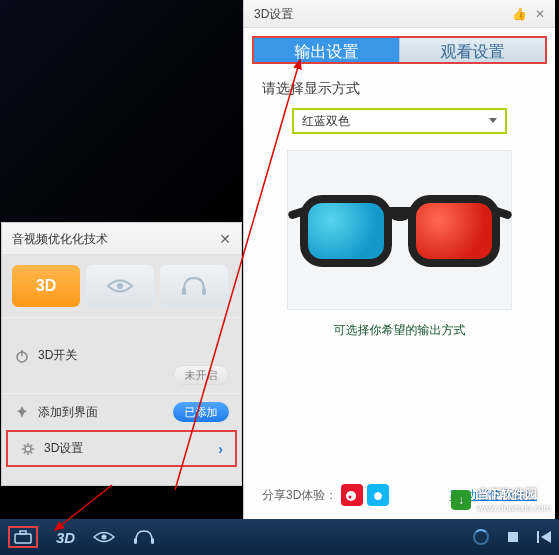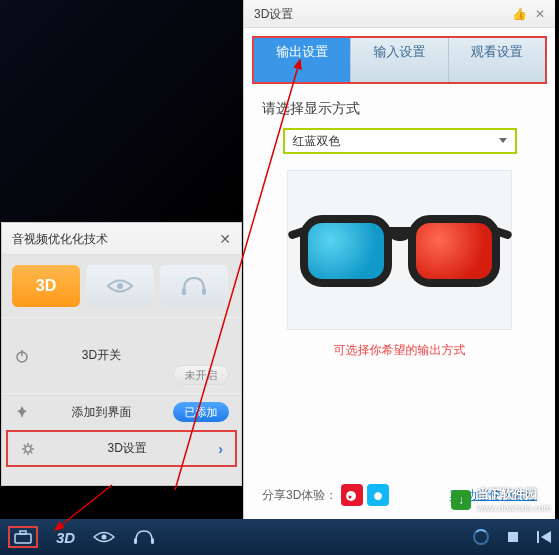--- a/index.html
+++ b/index.html
@@ -13,54 +13,54 @@
 .left-popup-header { height: 32px; line-height: 32px; padding: 0 10px; background: linear-gradient(#f7f7f7, #efefef); border-bottom: 1px solid #e0e0e0; display: flex; justify-content: space-between; align-items: center; font-size: 12px; color: #333; }
 .left-popup-header .close-x { cursor: pointer; font-size: 14px; color: #666; }
 
 .icon-row { display: flex; gap: 6px; padding: 10px; }
 .icon-btn { width: 68px; height: 42px; border-radius: 6px; display: flex; align-items: center; justify-content: center; font-size: 11px; font-weight: bold; cursor: pointer; }
 .icon-btn.orange { background: linear-gradient(#ffb84d, #ff9a1a); color: #fff; font-size: 16px; }
 .icon-btn.grey { background: linear-gradient(#eef2f6, #dde4ea); color: #a8bccc; }
 
 .setting-row { display: flex; align-items: center; padding: 8px 12px; font-size: 12px; color: #333; gap: 8px; border-top: 1px solid #f0f0f0; }
 .setting-row .ricon { width: 16px; height: 16px; display: flex; align-items: center; justify-content: center; color: #888; flex-shrink: 0; }
-.setting-row .rlabel { flex: 1; text-align: center; }
+.setting-row .rlabel { flex: 1; }
 .pill { width: 56px; height: 20px; border-radius: 10px; font-size: 11px; display: flex; align-items: center; justify-content: center; }
 .pill.grey { background: linear-gradient(#f4f4f4, #e4e4e4); color: #888; border: 1px solid #ddd; margin-top: 39px; }
 .pill.blue { background: linear-gradient(#4fa6ff, #1f7be8); color: #fff; }
 .setting-row.highlight { border: 2px solid #e04040; margin: 0 4px; }
 .arrow-right { color: #2b7cd8; font-weight: bold; font-size: 14px; }
 
 
 .right-panel { position: absolute; left: 243px; top: 0; width: 312px; height: 520px; background: #fdfdfd; border-left: 1px solid #ccc; }
 .right-header { height: 28px; line-height: 28px; background: linear-gradient(#f8f8f8, #ececec); border-bottom: 1px solid #ddd; padding: 0 10px; font-size: 12px; color: #444; display: flex; justify-content: space-between; align-items: center; }
 .hdr-icons { display: flex; gap: 8px; color: #888; }
 
 .tabs-wrap { margin: 8px 8px 0 8px; border: 2px solid #e04040; }
 .tabs { display: flex; }
-.tab { flex: 1; height: 44px; line-height: 28px; text-align: center; font-size: 13px; cursor: pointer; }
+.tab { flex: 1; height: 24px; line-height: 28px; text-align: center; font-size: 16px; cursor: pointer; }
 .tab.active { background: #3a97e8; color: #fff; }
 .tab.inactive { background: linear-gradient(#e2ecf3, #cddce7); color: #3d6a94; border-left: 1px solid #b5c8d7; }
 
 .right-body { padding: 16px 18px; }
 .prompt-label { font-size: 14px; color: #404040; margin-bottom: 10px; }
-.select-box { position: relative; width: 234px; height: 26px; border: 2px solid #b2cf00; background: #fff; display: flex; align-items: center; padding: 0 8px; font-size: 12px; color: #333; margin: 0 auto 16px auto; cursor: pointer; }
+.select-box { position: relative; width: 215px; height: 26px; border: 2px solid #b2cf00; background: #fff; display: flex; align-items: center; padding: 0 8px; font-size: 12px; color: #333; margin: 0 auto 16px auto; cursor: pointer; }
 .select-box .caret { position: absolute; right: 8px; top: 8px; width: 0; height: 0; border-left: 4px solid transparent; border-right: 4px solid transparent; border-top: 5px solid #666; }
 
 .glasses-area { width: 225px; height: 160px; margin: 0 auto; background: #f3f5f7; border: 1px solid #e6e9ec; position: relative; display: flex; align-items: center; justify-content: center; }
 .glasses { position: relative; width: 200px; height: 90px; }
 .lens { position: absolute; width: 92px; height: 72px; border-radius: 22px; top: 10px; }
 .lens.left { left: 0; background: radial-gradient(circle at 30% 30%, #5ad4f0, #1199c9 70%); border: 8px solid #222; }
 .lens.right { right: 0; background: radial-gradient(circle at 30% 30%, #ff6a50, #d61e10 70%); border: 8px solid #222; }
 .bridge { position: absolute; top: 22px; left: 88px; width: 24px; height: 14px; background: #222; border-radius: 0 0 10px 10px; }
 .temple { position: absolute; top: 24px; width: 20px; height: 8px; background: #222; border-radius: 6px; }
 .temple.l { left: -12px; transform: rotate(-18deg); }
 .temple.r { right: -12px; transform: rotate(18deg); }
 
-.desc { text-align: center; font-size: 12px; color: #ef4444; margin-top: 12px; }
+.desc { text-align: center; font-size: 12px; color: #14532d; margin-top: 12px; }
 
 .right-footer { position: absolute; bottom: 14px; left: 0; right: 0; padding: 0 18px; display: flex; align-items: center; gap: 4px; font-size: 12px; }
 .share-label { color: #666; }
 .share-icon { width: 22px; height: 22px; border-radius: 4px; display: flex; align-items: center; justify-content: center; color: #fff; font-size: 12px; font-weight: bold; }
 .share-icon.weibo { background: #e6162d; }
 .share-icon.qq { background: #12b7f5; }
 .tutorial-link { margin-left: auto; color: #1b7ad6; text-decoration: underline; cursor: pointer; }
 
 
 .bottom-bar { position: absolute; left: 0; bottom: 0; width: 559px; height: 36px; background: linear-gradient(#1a3a5e, #0d2542); display: flex; align-items: center; padding: 0 8px; gap: 18px; }
@@ -137,21 +137,20 @@
   <div class="right-header">
     <span>3D设置</span>
     <div class="hdr-icons">
       <span>👍</span>
       <span>✕</span>
     </div>
   </div>
   <div class="tabs-wrap">
     <div class="tabs">
       <div class="tab active">输出设置</div>
-      <div class="tab inactive">输入设置</div>
       <div class="tab inactive">观看设置</div>
     </div>
   </div>
   <div class="right-body">
     <div class="prompt-label">请选择显示方式</div>
     <div class="select-box">
       <span>红蓝双色</span>
       <span class="caret"></span>
     </div>
     <div class="glasses-area">

